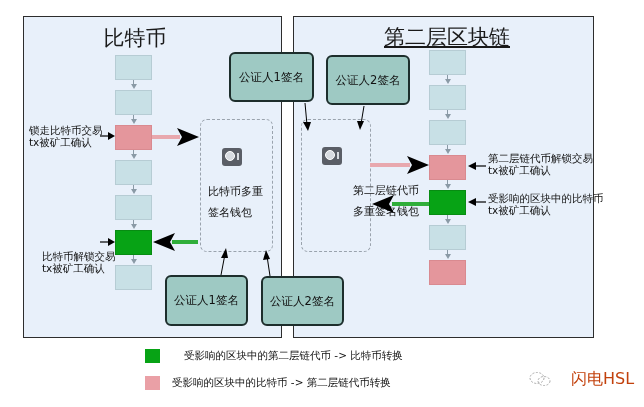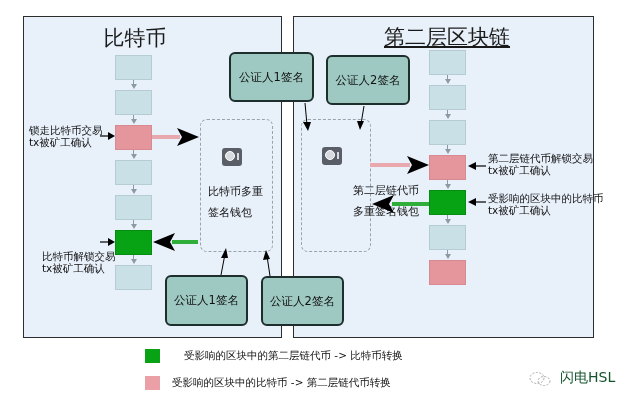--- a/index.html
+++ b/index.html
@@ -17,21 +17,21 @@
   .notary { position:absolute; background:#9ec9c3; border:2px solid #1d2e2c; border-radius:6px; box-sizing:border-box;
             display:flex; align-items:center; justify-content:center; font-size:11.5px; color:#111; font-weight:normal; }
   .wallet { position:absolute; border:1px dashed #9aa3ad; border-radius:7px; box-sizing:border-box; background:#e8f0fa; }
   .wallet-label { position:absolute; font-size:11px; color:#111; line-height:21px; white-space:pre-line; }
   .safe { position:absolute; width:20px; height:18px; background:#5a5e66; border-radius:3px; }
   .safe .dial { position:absolute; left:3px; top:3px; width:10px; height:10px; border-radius:50%; background:#d7dbe0; border:1px solid #fff; box-sizing:border-box; }
   .safe .handle { position:absolute; right:3px; top:5px; width:2px; height:7px; background:#d7dbe0; }
   .side-label { position:absolute; font-size:10.5px; color:#111; line-height:12px; white-space:pre-line; }
   .legend-swatch { position:absolute; width:15px; height:14px; }
   .legend-text { position:absolute; font-size:10.5px; color:#111; white-space:nowrap; }
-  .watermark { position:absolute; font-size:14px; color:#14532d; }
+  .watermark { position:absolute; font-size:16px; color:#c2410c;margin-left:11px; }
 </style>
 </head>
 <body>
 
 <div class="panel" style="left:23px;top:16px;width:259px;height:322px;"></div>
 <div class="panel" style="left:293px;top:16px;width:301px;height:322px;"></div>
 
 <div class="panel-title" style="left:100px;top:24px;width:70px;">比特币</div>
 <div class="panel-title" style="left:382px;top:23px;width:130px;text-decoration:underline;">第二层区块链</div>
 

